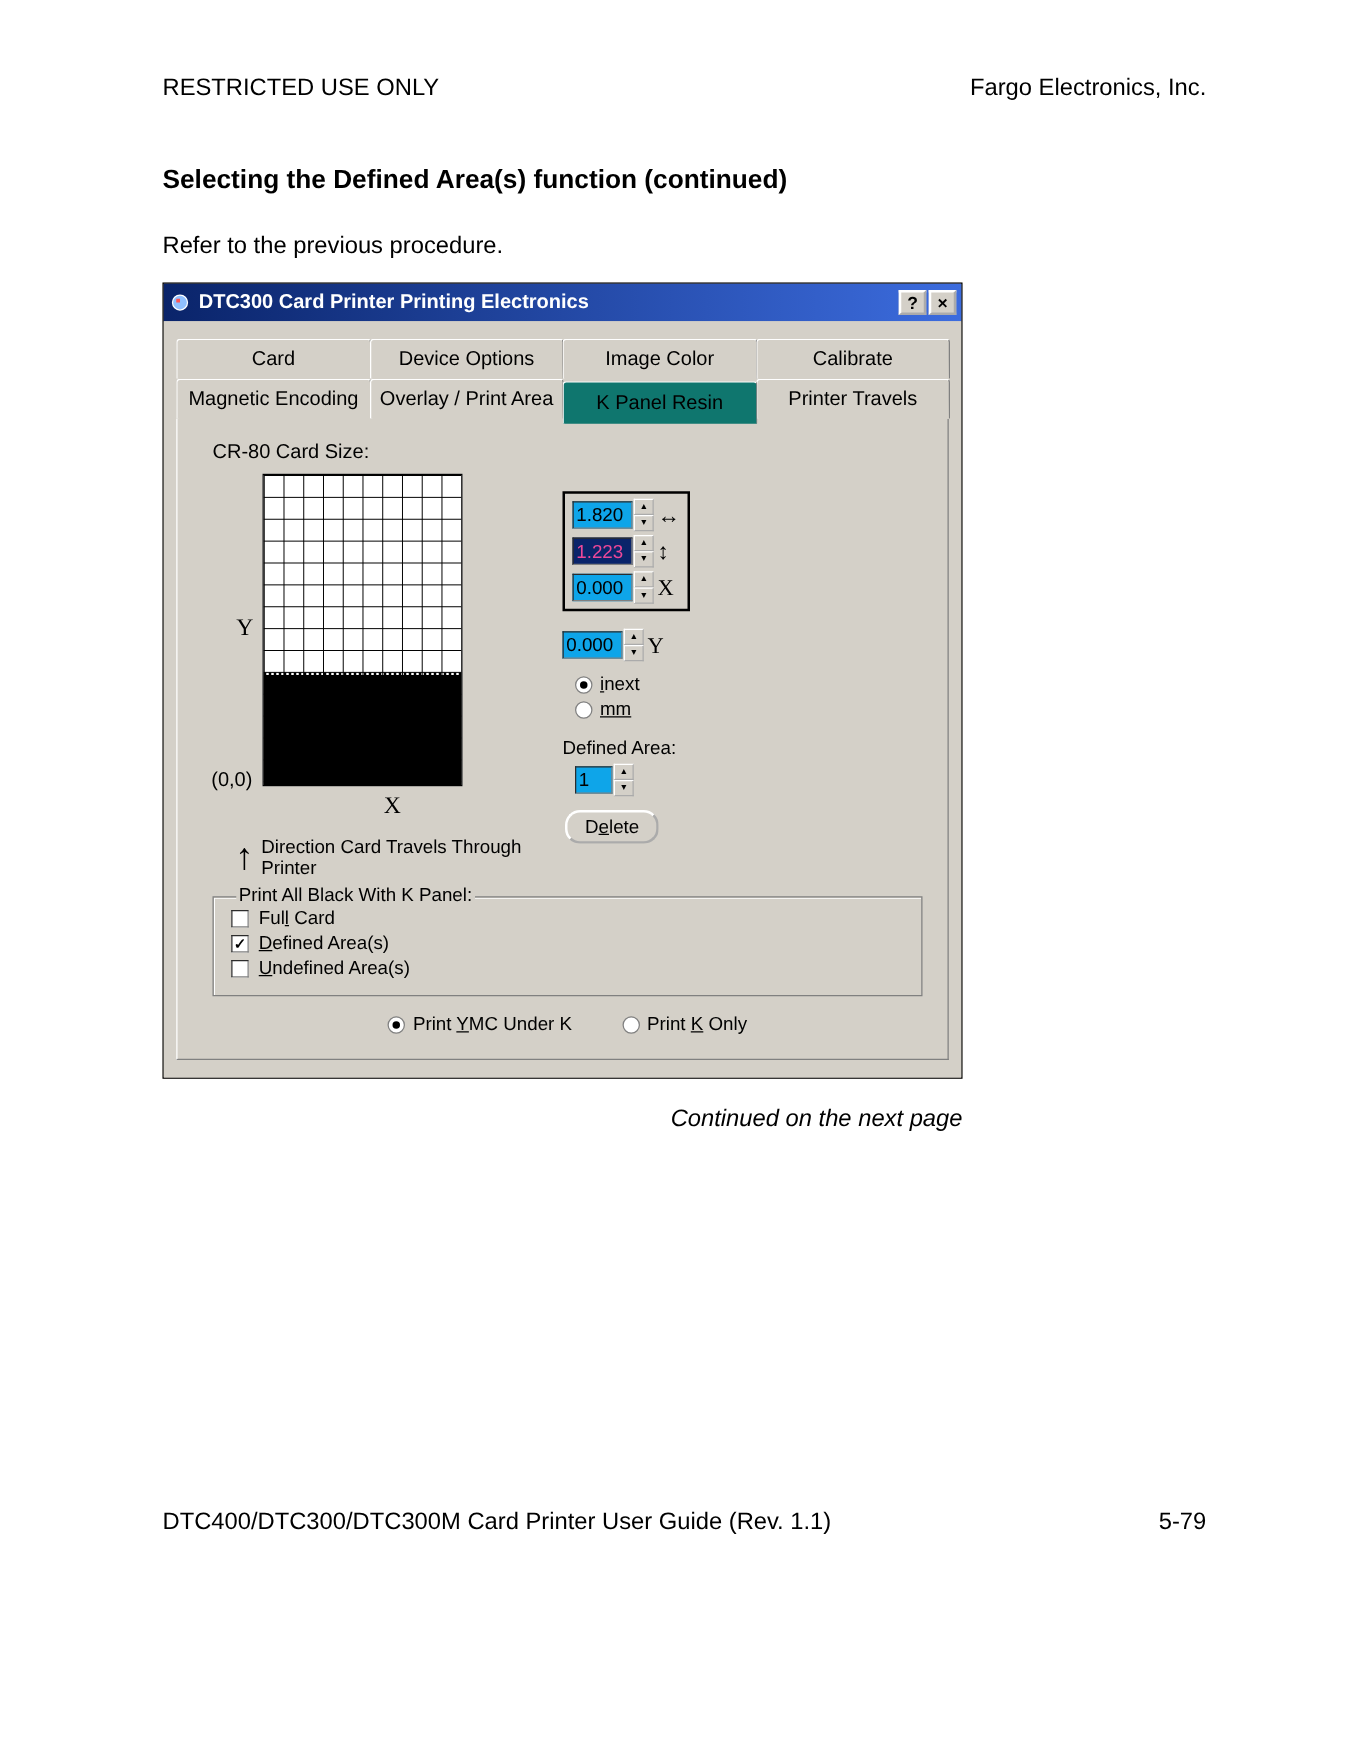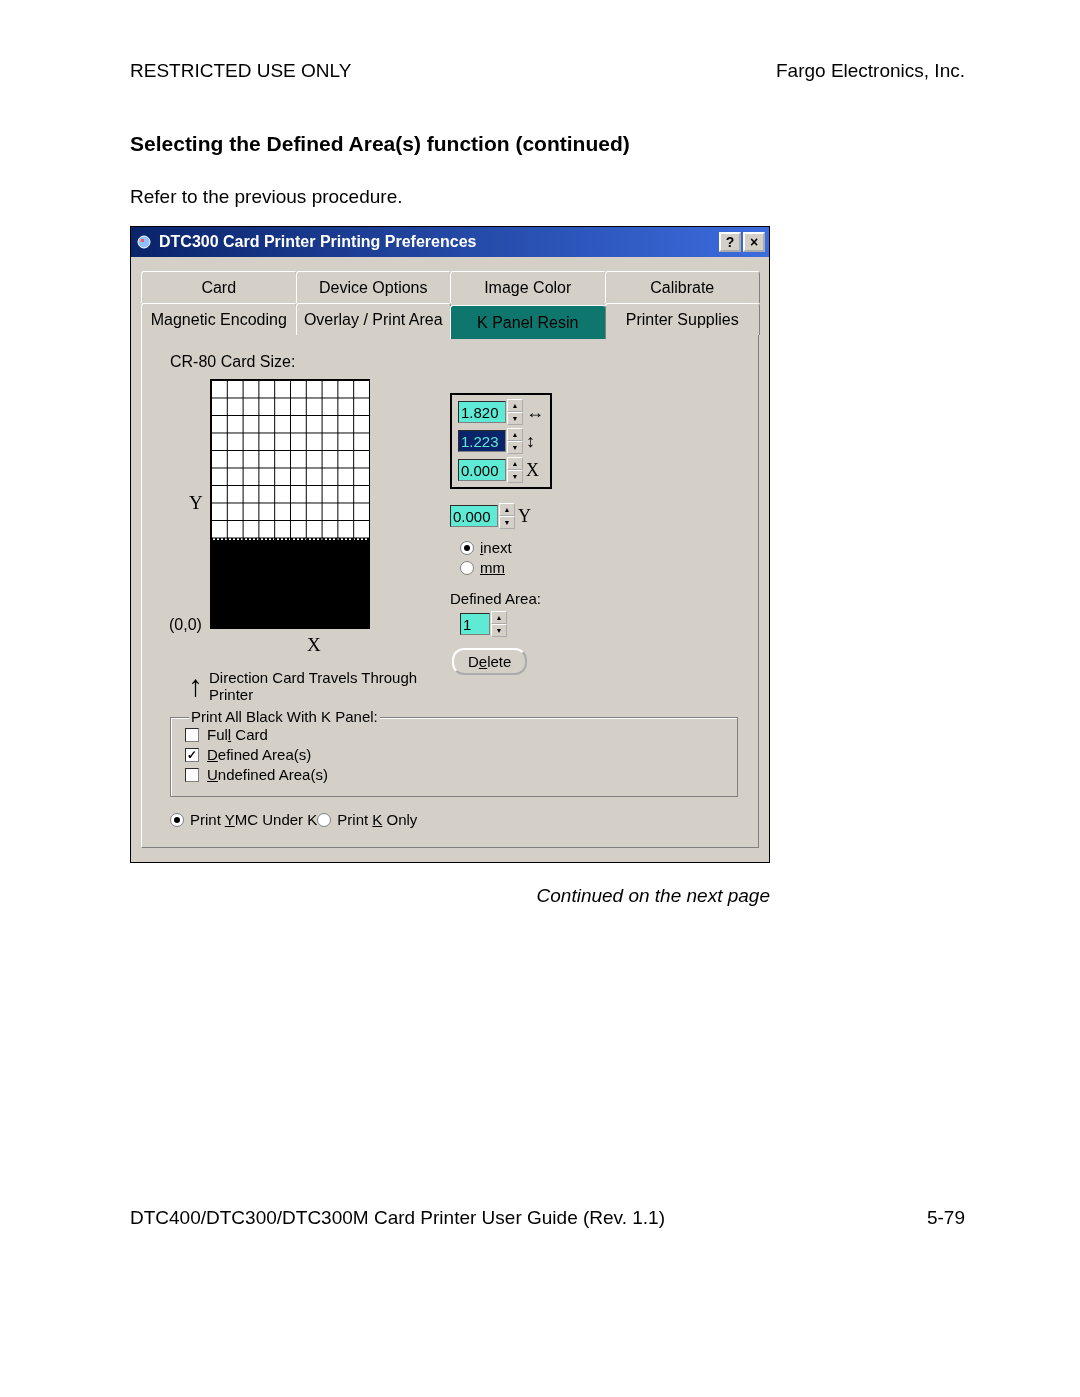--- a/index.html
+++ b/index.html
@@ -193,24 +193,24 @@
     margin-bottom: 3px;
   }
   .spin-row:last-child { margin-bottom: 0; }
   .spin-input {
     width: 48px;
     height: 22px;
     font-family: Tahoma, Arial, sans-serif;
     font-size: 15px;
     padding: 0 2px;
     border: 1px inset #808080;
-    background: #5eead4;
-    box-sizing: border-box;
-  }
-  .spin-input.hl { background: #0a246a; color: #5eead4; }
+    background: #0ea5e9;
+    box-sizing: border-box;
+  }
+  .spin-input.hl { background: #0a246a; color: #ec4899; }
   .spin-btns {
     display: flex; flex-direction: column;
     margin: 0 3px 0 1px;
   }
   .spin-up, .spin-down {
     width: 14px; height: 11px;
     background: #d4d0c8;
     border: 1px outset #fff;
     font-size: 7px;
     display: flex; align-items: center; justify-content: center;
@@ -270,23 +270,24 @@
     border: 1px inset #808080;
     background: #fff;
     margin-right: 8px;
     display: flex; align-items: center; justify-content: center;
     font-size: 12px;
     font-weight: bold;
     box-sizing: border-box;
   }
   .u-first { text-decoration: underline; }
   .print-options {
-    display: flex; justify-content: flex-start;
+    display: flex; justify-content: center;
     margin-top: 14px;
     font-size: 15px;
+    gap: 40px;
   }
   .continued {
     font-family: Arial, sans-serif;
     font-size: 19px;
     font-style: italic;
     text-align: right;
     margin-top: 22px;
     width: 640px;
   }
   .doc-footer {
@@ -312,38 +313,38 @@
   <div class="intro-text">Refer to the previous procedure.</div>
 
   <div class="dlg">
     <div class="titlebar">
       <span class="app-icon">
         <svg width="16" height="16" viewBox="0 0 16 16">
             <circle cx="8" cy="8" r="6" fill="#8fc0ff" stroke="#fff" stroke-width="1"></circle>
             <rect x="5" y="5" width="3" height="3" fill="#f55"></rect>
           </svg>
       </span>
-      <span class="title-text">DTC300 Card Printer Printing Preferences</span>
+      <span class="title-text">DTC300 Card Printer Printing Electronics</span>
       <span class="win-btn">?</span>
       <span class="win-btn">×</span>
     </div>
 
     <div class="dlg-body">
       <div class="tabs">
         <div class="tab-row tab-row-back">
           <div class="tab">Card</div>
           <div class="tab">Device Options</div>
           <div class="tab">Image Color</div>
           <div class="tab">Calibrate</div>
         </div>
         <div class="tab-row tab-row-front">
           <div class="tab">Magnetic Encoding</div>
           <div class="tab">Overlay / Print Area</div>
           <div class="tab selected">K Panel Resin</div>
-          <div class="tab">Printer Supplies</div>
+          <div class="tab">Printer Travels</div>
         </div>
       </div>
 
       <div class="tab-content">
         <div class="card-label">CR-80 Card Size:</div>
 
         <div class="layout-row">
           <div class="preview-col">
             <div class="card-canvas">
               <div class="grid"></div>

